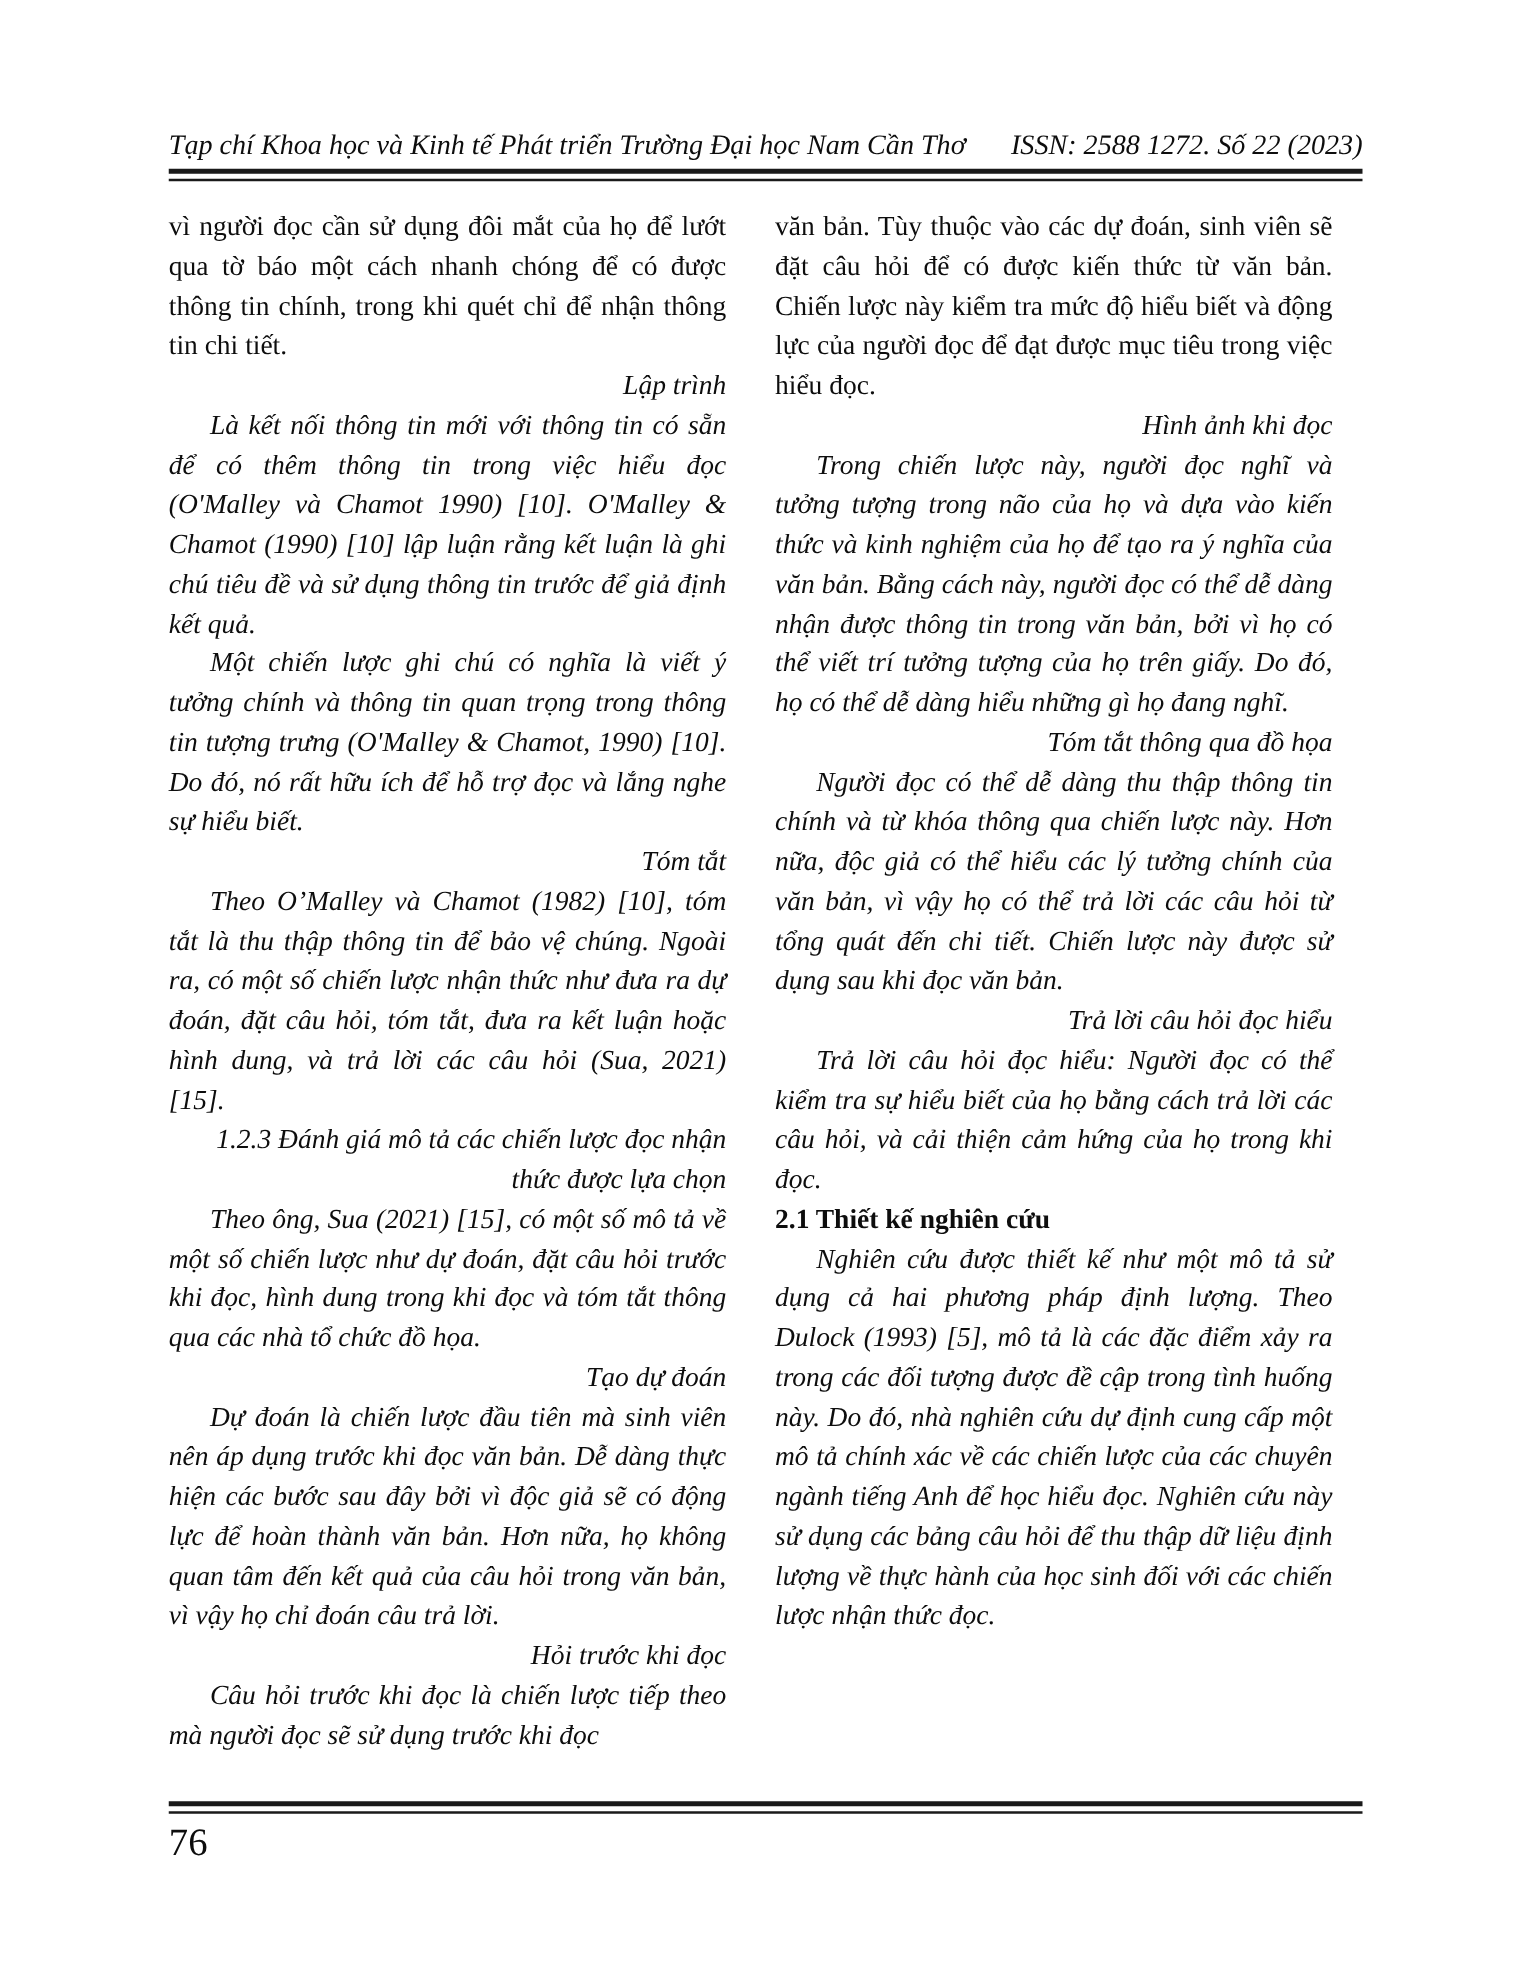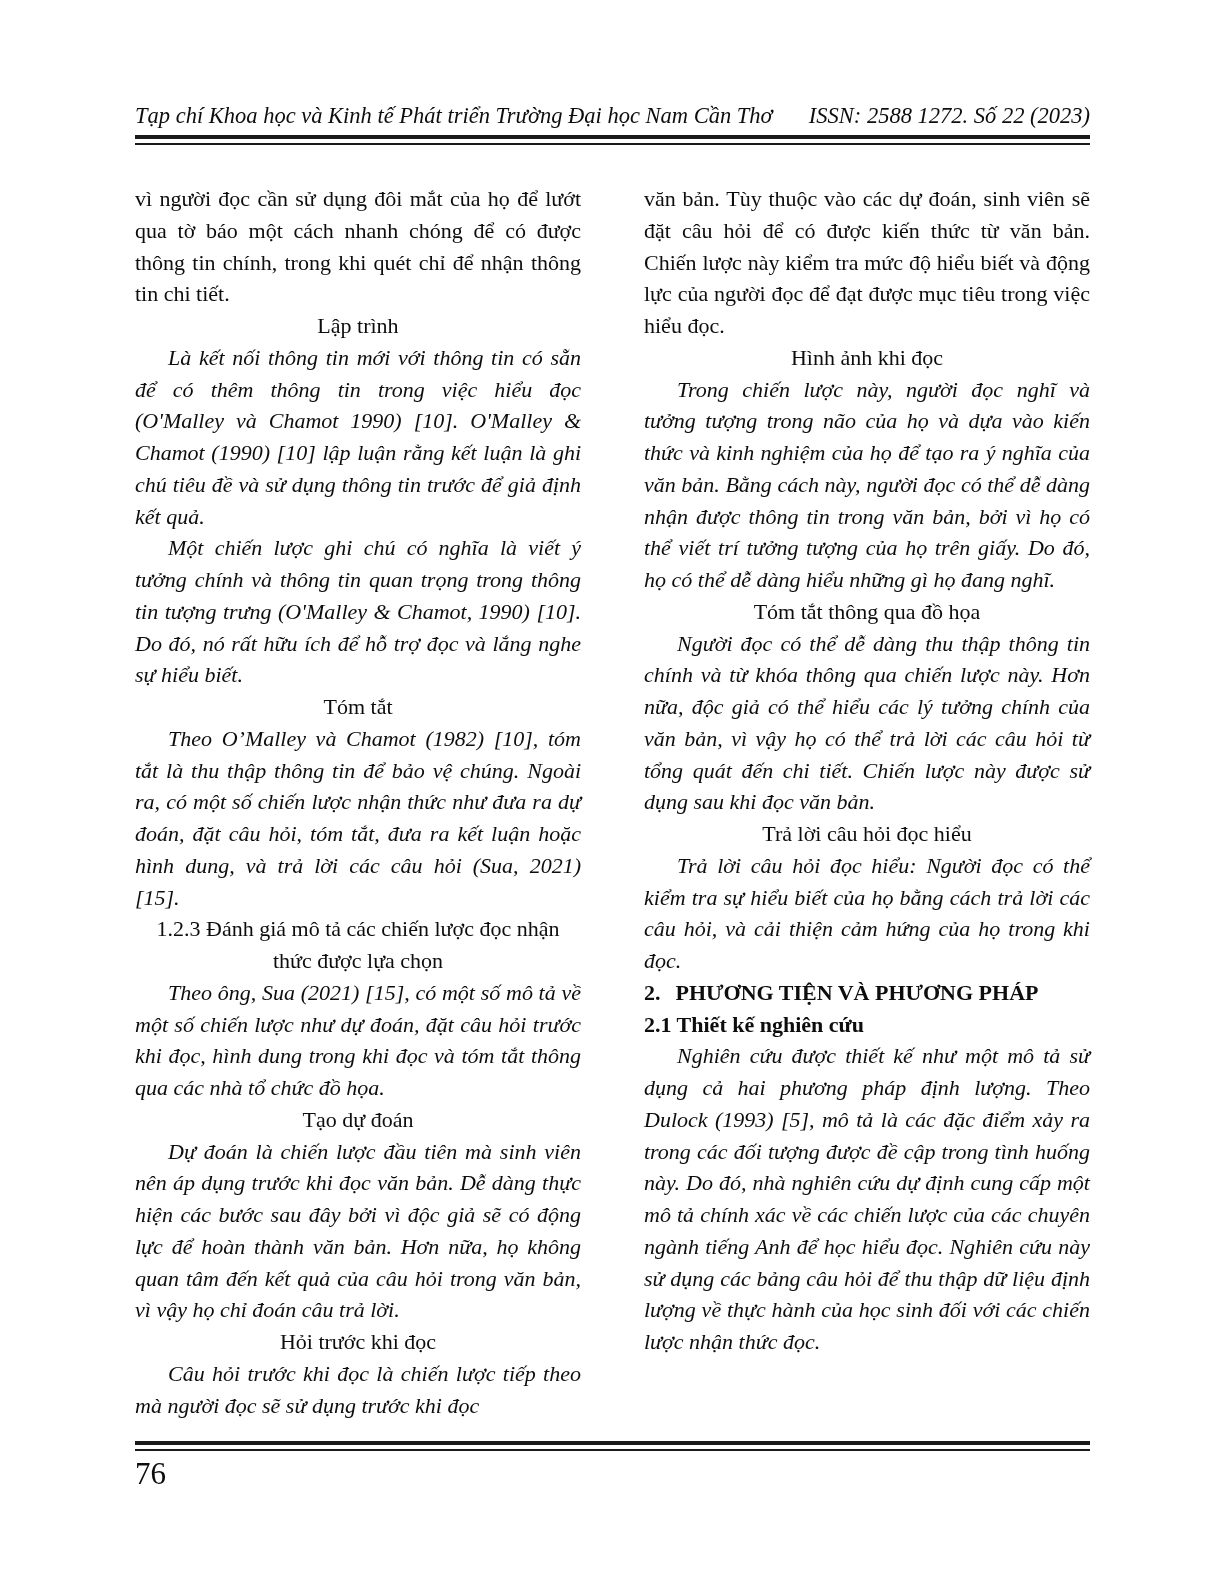--- a/index.html
+++ b/index.html
@@ -22,27 +22,27 @@
   }
   .rule {
     position: absolute; left: 135px; width: 955px;
     height: 4px;
     border-top: 4px solid #1a1a1a;
     border-bottom: 2px solid #1a1a1a;
   }
   .header-rule { top: 135px; }
   .footer-rule { top: 1441px; }
   .columns {
-    position: absolute; left: 135px; top: 183px; width: 955px;
-    display: flex; gap: 63px;
+    position: absolute; left: 135px; top: 165px; width: 955px;
+    display: flex; gap: 39px;
   }
   .col { width: 446px; font-size: 22px; line-height: 31.75px; }
   .col p { margin: 0; text-align: justify; }
   p.ind { text-indent: 33px; font-style: italic; }
-  p.hi { text-align: center; }
+  p.hi { font-style: italic; text-align: right; }
   p.hb { font-weight: bold; text-align: left; }
   .sec-num { margin-right: 15px; }
   .pagenum {
     position: absolute; left: 135px; top: 1456px;
     font-size: 31px;
   }
 </style>
 </head>
 <body>
 
@@ -72,21 +72,20 @@
     </div>
 
     <div class="col">
       <p>văn bản. Tùy thuộc vào các dự đoán, sinh viên sẽ đặt câu hỏi để có được kiến thức từ văn bản. Chiến lược này kiểm tra mức độ hiểu biết và động lực của người đọc để đạt được mục tiêu trong việc hiểu đọc.</p>
       <p class="hi">Hình ảnh khi đọc</p>
       <p class="ind">Trong chiến lược này, người đọc nghĩ và tưởng tượng trong não của họ và dựa vào kiến thức và kinh nghiệm của họ để tạo ra ý nghĩa của văn bản. Bằng cách này, người đọc có thể dễ dàng nhận được thông tin trong văn bản, bởi vì họ có thể viết trí tưởng tượng của họ trên giấy. Do đó, họ có thể dễ dàng hiểu những gì họ đang nghĩ.</p>
       <p class="hi">Tóm tắt thông qua đồ họa</p>
       <p class="ind">Người đọc có thể dễ dàng thu thập thông tin chính và từ khóa thông qua chiến lược này. Hơn nữa, độc giả có thể hiểu các lý tưởng chính của văn bản, vì vậy họ có thể trả lời các câu hỏi từ tổng quát đến chi tiết. Chiến lược này được sử dụng sau khi đọc văn bản.</p>
       <p class="hi">Trả lời câu hỏi đọc hiểu</p>
       <p class="ind">Trả lời câu hỏi đọc hiểu: Người đọc có thể kiểm tra sự hiểu biết của họ bằng cách trả lời các câu hỏi, và cải thiện cảm hứng của họ trong khi đọc.</p>
-      <p class="hb"><span class="sec-num">2.</span><span>PHƯƠNG TIỆN VÀ PHƯƠNG PHÁP</span></p>
       <p class="hb">2.1 Thiết kế nghiên cứu</p>
       <p class="ind">Nghiên cứu được thiết kế như một mô tả sử dụng cả hai phương pháp định lượng. Theo Dulock (1993) [5], mô tả là các đặc điểm xảy ra trong các đối tượng được đề cập trong tình huống này. Do đó, nhà nghiên cứu dự định cung cấp một mô tả chính xác về các chiến lược của các chuyên ngành tiếng Anh để học hiểu đọc. Nghiên cứu này sử dụng các bảng câu hỏi để thu thập dữ liệu định lượng về thực hành của học sinh đối với các chiến lược nhận thức đọc.</p>
     </div>
 
   </div>
 
   <div class="rule footer-rule"></div>
   <div class="pagenum">76</div>
 
 </div>

